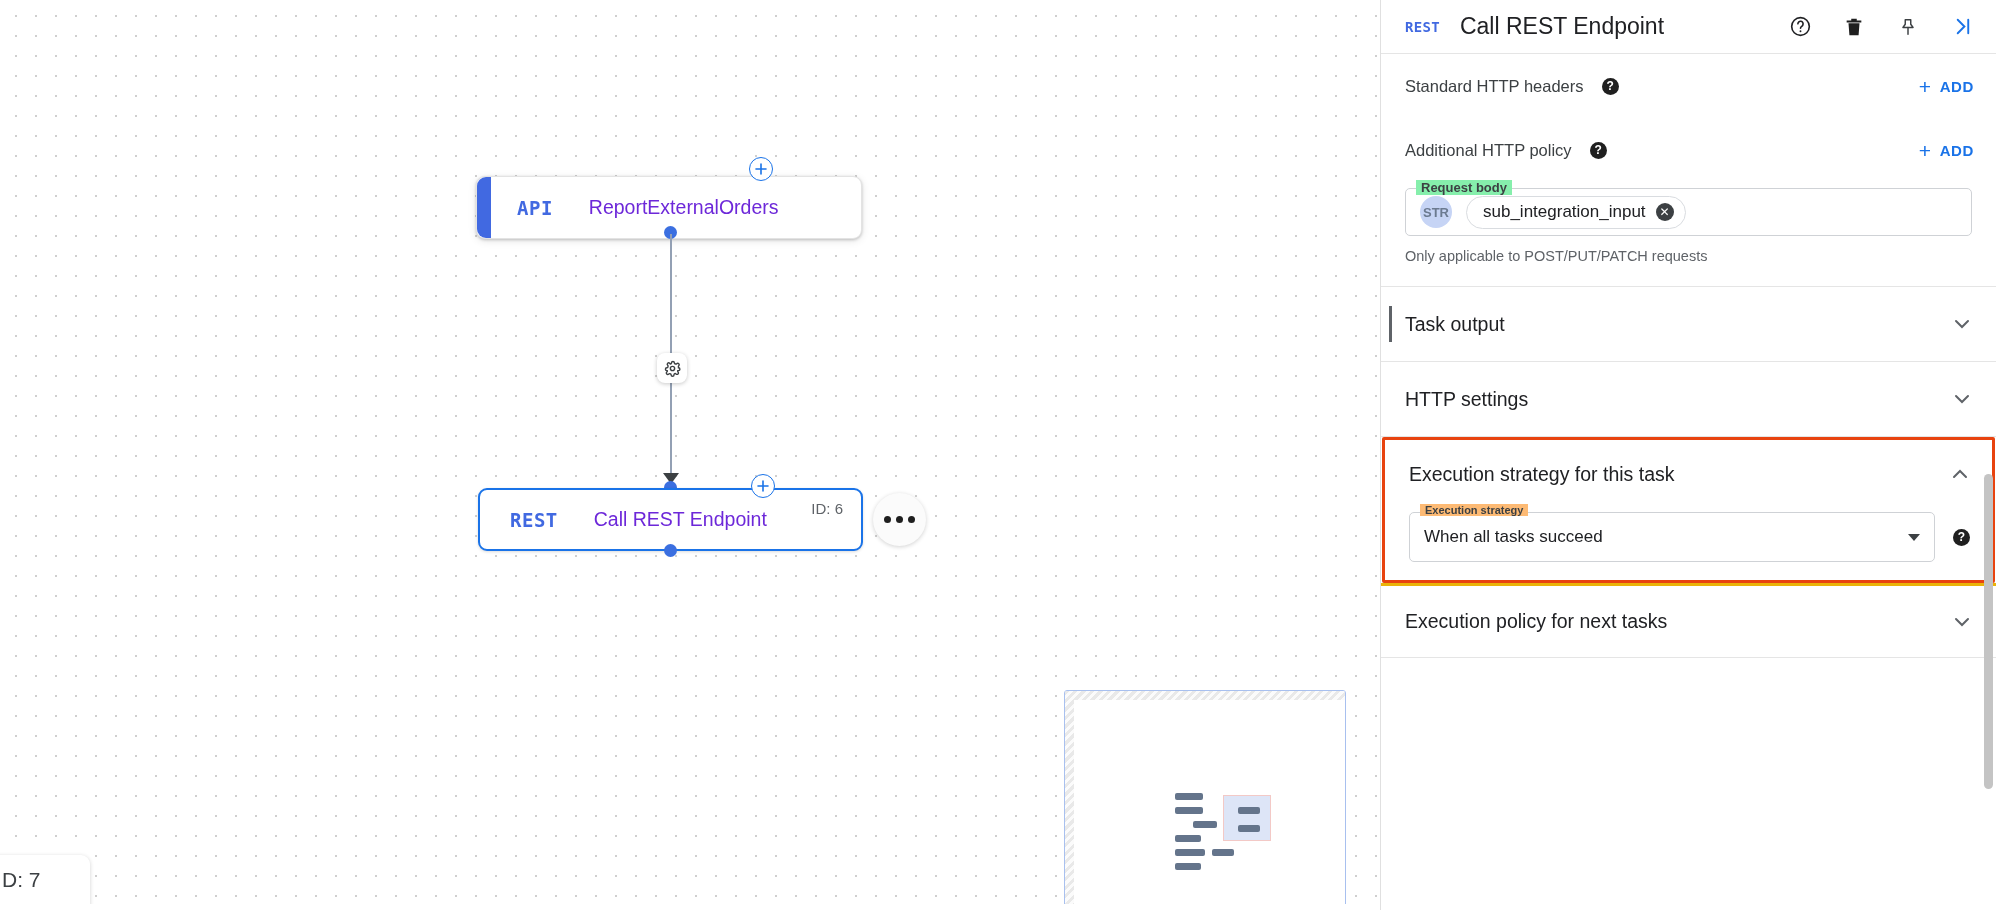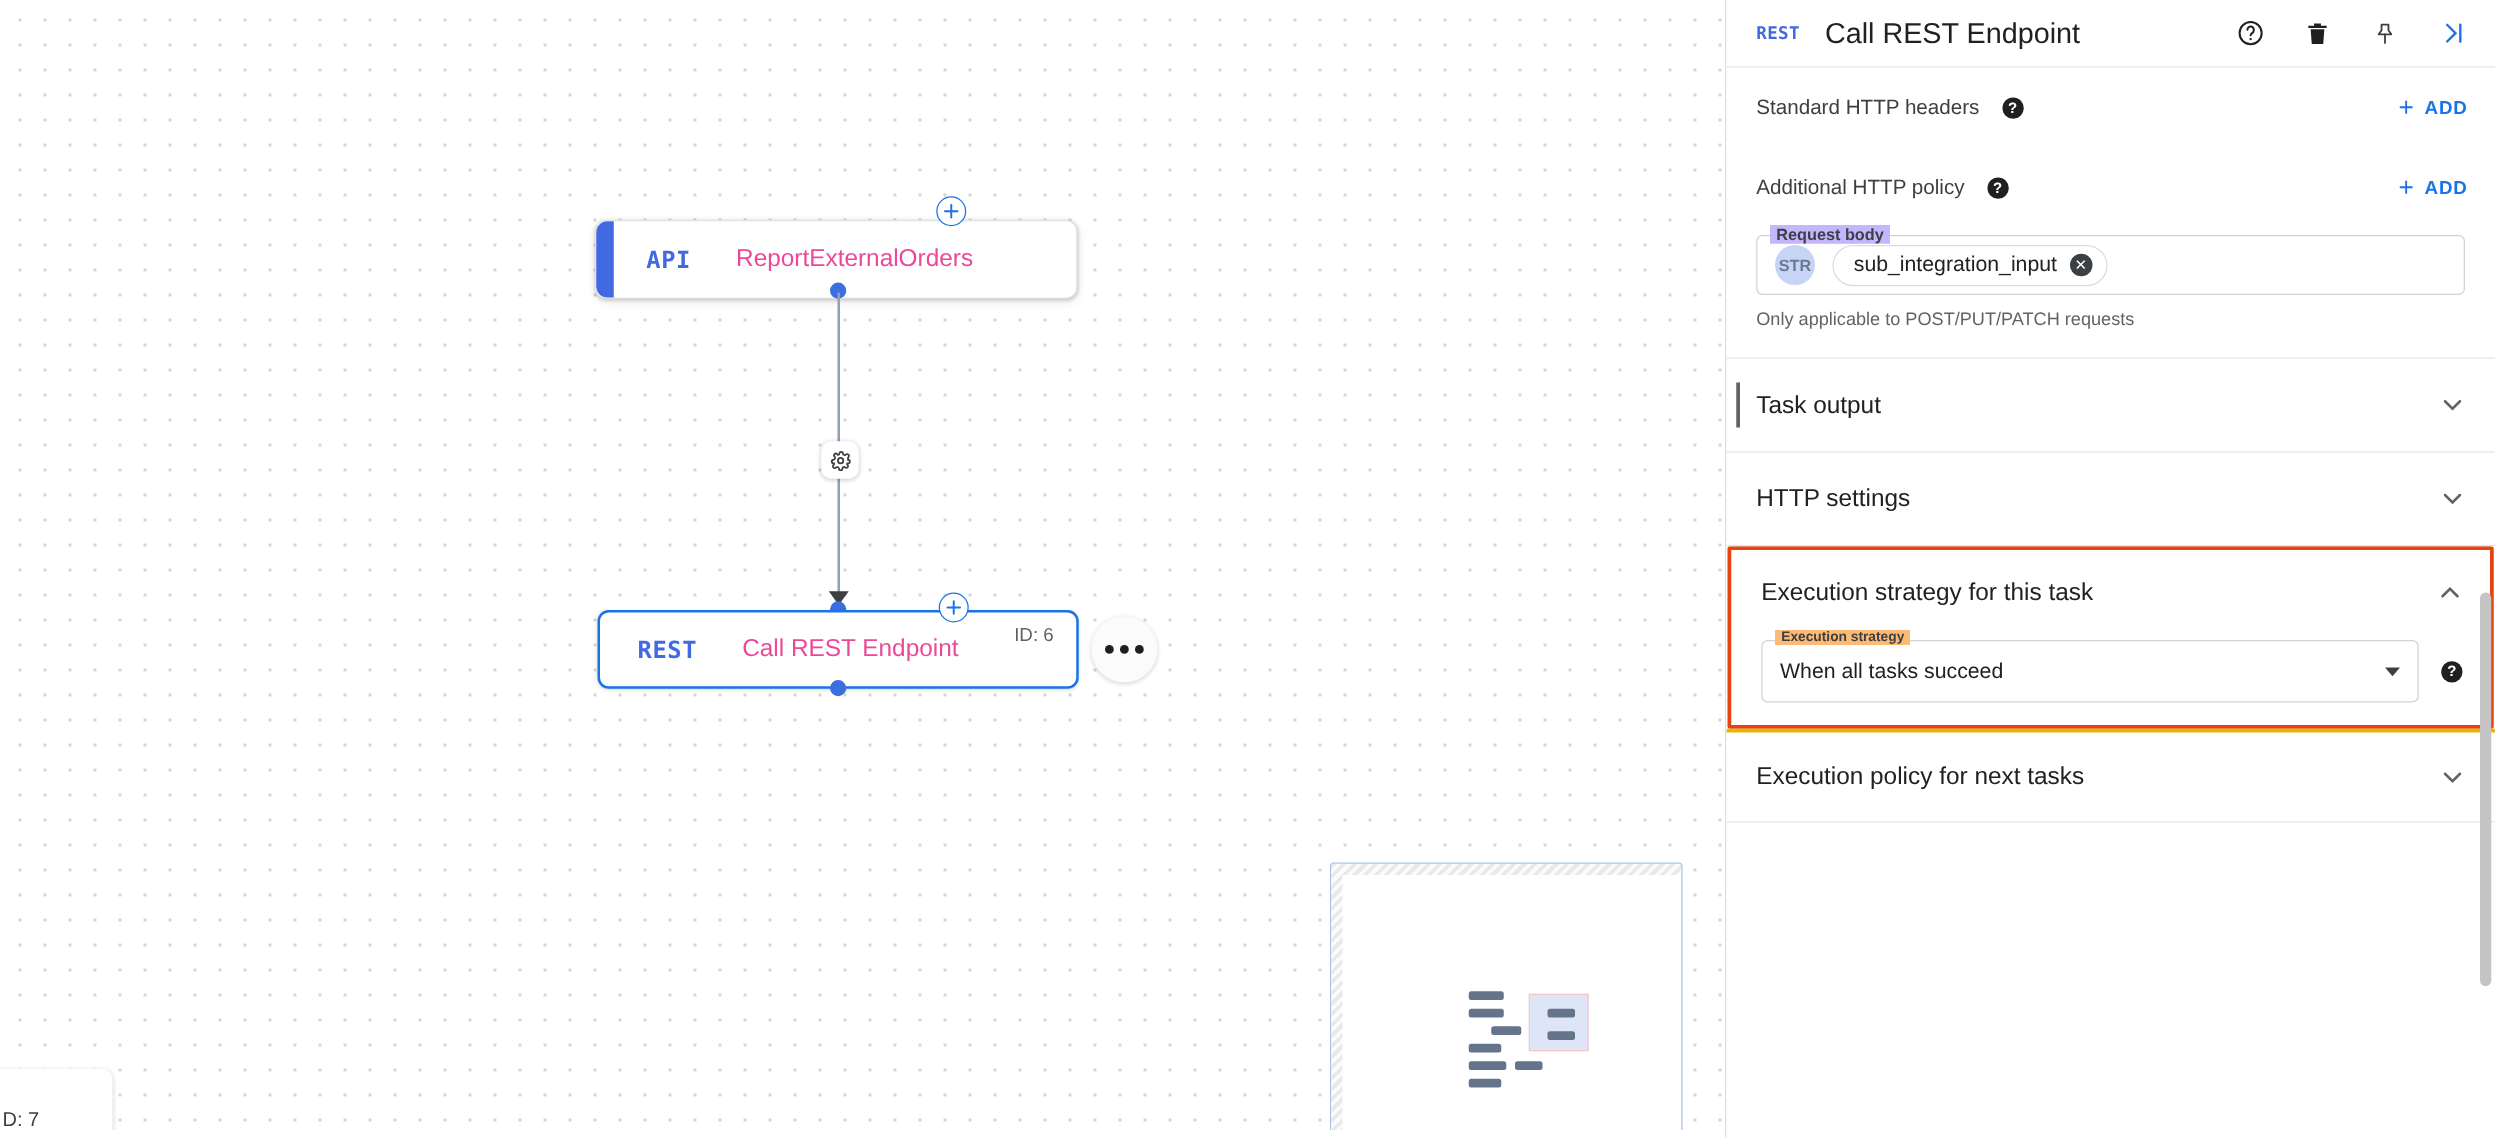--- a/index.html
+++ b/index.html
@@ -44,21 +44,21 @@
     border: 2px solid #1a73e8;
     box-shadow: 0 1px 3px rgba(0,0,0,.14);
   }
   .node-badge {
     font-family: "DejaVu Sans Mono", monospace;
     font-weight: 700; font-size: 19px; color: #4169e1;
     letter-spacing: .5px;
   }
   .badge-api { margin-left: 40px; }
   .badge-rest { margin-left: 30px; }
-  .node-title { font-size: 19.5px; color: #ec4899; margin-left: 36px; }
+  .node-title { font-size: 19.5px; color: #6d28d9; margin-left: 36px; }
   .node-id {
     position: absolute; right: 18px; top: 10px;
     font-size: 15px; color: #5f6368;
   }
 
   .port {
     position: absolute; width: 13px; height: 13px;
     border-radius: 50%; background: #3b6fe0;
   }
   .port-api-out  { left: 664px; top: 226px; }
@@ -118,22 +118,22 @@
     position: absolute; left: 0; top: 0; bottom: 0; width: 9px;
     background: repeating-linear-gradient(135deg,#e9e9e9 0 3px,#fbfbfb 3px 6px);
   }
   .illus { position: absolute; left: 110px; top: 100px; }
   .illus .bar { position: absolute; height: 7px; border-radius: 2px; background: #64748b; }
   .illus .block {
     position: absolute; left: 48px; top: 4px; width: 48px; height: 46px;
     background: #dde5f7; border: 1px solid #f3c9c6;
   }
   .corner-id {
-    position: absolute; left: 2px; top: 888px;
-    font-size: 16px; color: #3c4043;
+    position: absolute; left: 2px; top: 868px;
+    font-size: 21px; color: #3c4043;
   }
   .corner-card {
     position: absolute; left: -60px; top: 855px;
     width: 150px; height: 62px; background: #fff;
     border-radius: 9px; box-shadow: 0 1px 4px rgba(0,0,0,.18);
   }
 
   
   #panel {
     position: absolute; right: 0; top: 0;
@@ -183,21 +183,21 @@
 
   .field-wrap { padding: 6px 24px 0 24px; }
   .outlined {
     position: relative;
     border: 1px solid #cfd2d6; border-radius: 5px;
     height: 48px; display: flex; align-items: center;
     padding: 0 14px;
   }
   .outlined > .legend {
     position: absolute; top: -9px; left: 10px;
-    background: #c4b5fd; padding: 0 5px;
+    background: #86efac; padding: 0 5px;
     font-size: 13px; font-weight: 700; color: #3c4043;
   }
   .str-chip {
     width: 32px; height: 32px; border-radius: 50%;
     background: #c6d4f5; color: #6b7a90;
     font-size: 13px; font-weight: 700;
     display: flex; align-items: center; justify-content: center;
     flex: 0 0 32px;
   }
   .var-chip {

